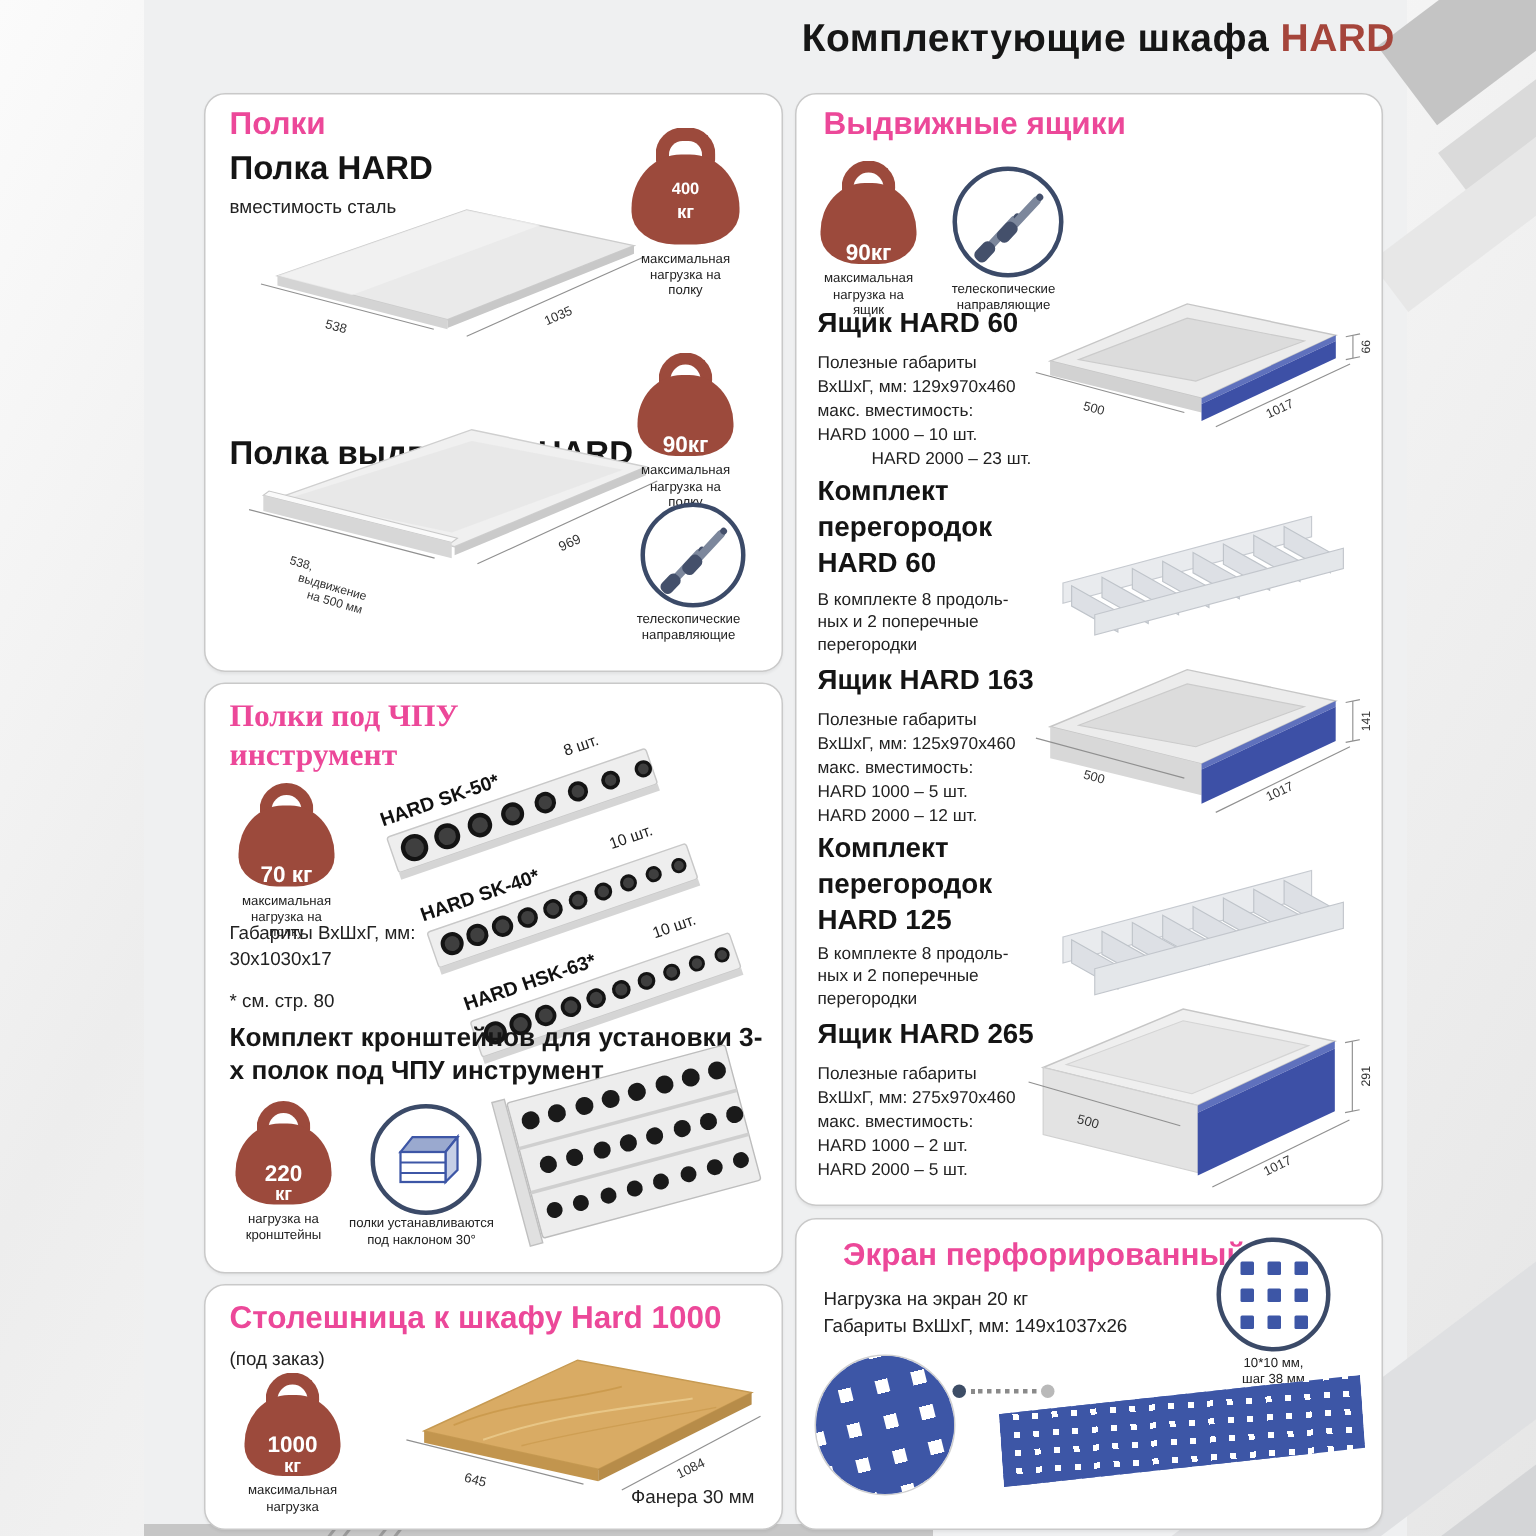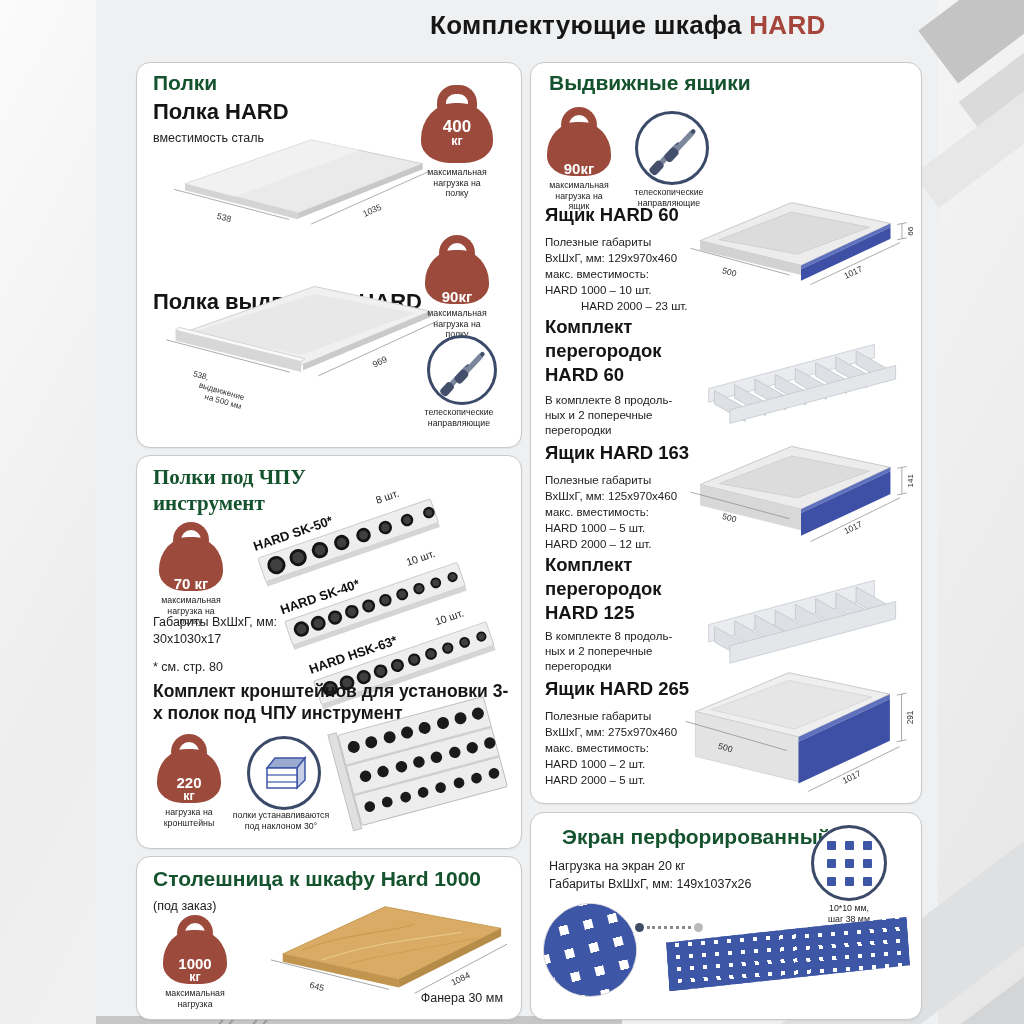--- a/index.html
+++ b/index.html
@@ -4,39 +4,39 @@
 <style>
   html,body{margin:0;padding:0;}
   body{width:1024px;height:1024px;position:relative;overflow:hidden;
        font-family:"Liberation Sans",sans-serif;color:#161616;
        background:linear-gradient(118deg,#fbfbfb 0%,#ededed 28%,#f6f6f6 55%,#e6e6e6 100%);}
   .abs{position:absolute;}
   .backdrop{left:96px;top:0;width:842px;height:1024px;background:#eff0f1;}
   .decor{position:absolute;z-index:0;}
   .card{position:absolute;z-index:2;background:#ffffff;border:1px solid #c9c9c9;
         border-radius:14px;box-shadow:0 1px 2px rgba(0,0,0,.06);}
-  .page-title{position:absolute;left:430px;top:10px;width:500px;text-align:left;
+  .page-title{position:absolute;left:430px;top:10px;width:500px;text-align:right;
               font-size:26px;font-weight:700;letter-spacing:.3px;z-index:3;}
   .brand{color:#a5453b;}
-  .h-sec{position:absolute;font-size:21px;font-weight:700;color:#14532d;}
+  .h-sec{position:absolute;font-size:21px;font-weight:700;color:#ec4899;}
   .h-prod{position:absolute;font-size:22px;font-weight:700;color:#141414;}
   .h-item{position:absolute;font-size:18.5px;font-weight:700;color:#141414;line-height:24px;}
   .small{position:absolute;font-size:12.5px;color:#222;}
   .spec{position:absolute;font-size:11.5px;line-height:15.5px;color:#222;}
   
   .kb{position:absolute;width:72px;text-align:center;z-index:3;}
   .kb .handle{box-sizing:border-box;width:40px;height:25px;border:9px solid #9c4a3c;border-bottom:none;
               border-radius:18px 18px 4px 4px;margin:0 auto;}
   .kb .body{position:relative;margin:-7px auto 0;width:72px;height:60px;background:#9c4a3c;
             border-radius:46% 46% 40% 40% / 60% 60% 36% 36%;color:#fff;display:flex;
             flex-direction:column;justify-content:center;align-items:center;font-weight:700;}
   .kb.sm{width:64px;}
   .kb.sm .handle{width:36px;height:22px;border-width:8px;}
   .kb.sm .body{width:64px;height:54px;justify-content:flex-end;}
-  .kb-val{font-size:17px;line-height:17px;}
+  .kb-val{font-size:11px;line-height:17px;}
   .kb-val2{font-size:15px;line-height:15px;}
   .kb-unit{font-size:12.5px;line-height:13px;}
   .kb-cap{margin-top:4px;font-size:8.8px;line-height:10.5px;color:#222;font-weight:400;}
   
   .circ{position:absolute;border:3px solid #3b4a68;border-radius:50%;background:#fff;
         display:flex;align-items:center;justify-content:center;z-index:3;}
   .icap{position:absolute;font-size:8.8px;line-height:10.5px;color:#222;text-align:center;z-index:3;}
   
   .pgrid{display:grid;grid-template-columns:repeat(3,9px);grid-gap:9px;}
   .pgrid span{width:9px;height:9px;background:#3d56a6;border-radius:1px;}

